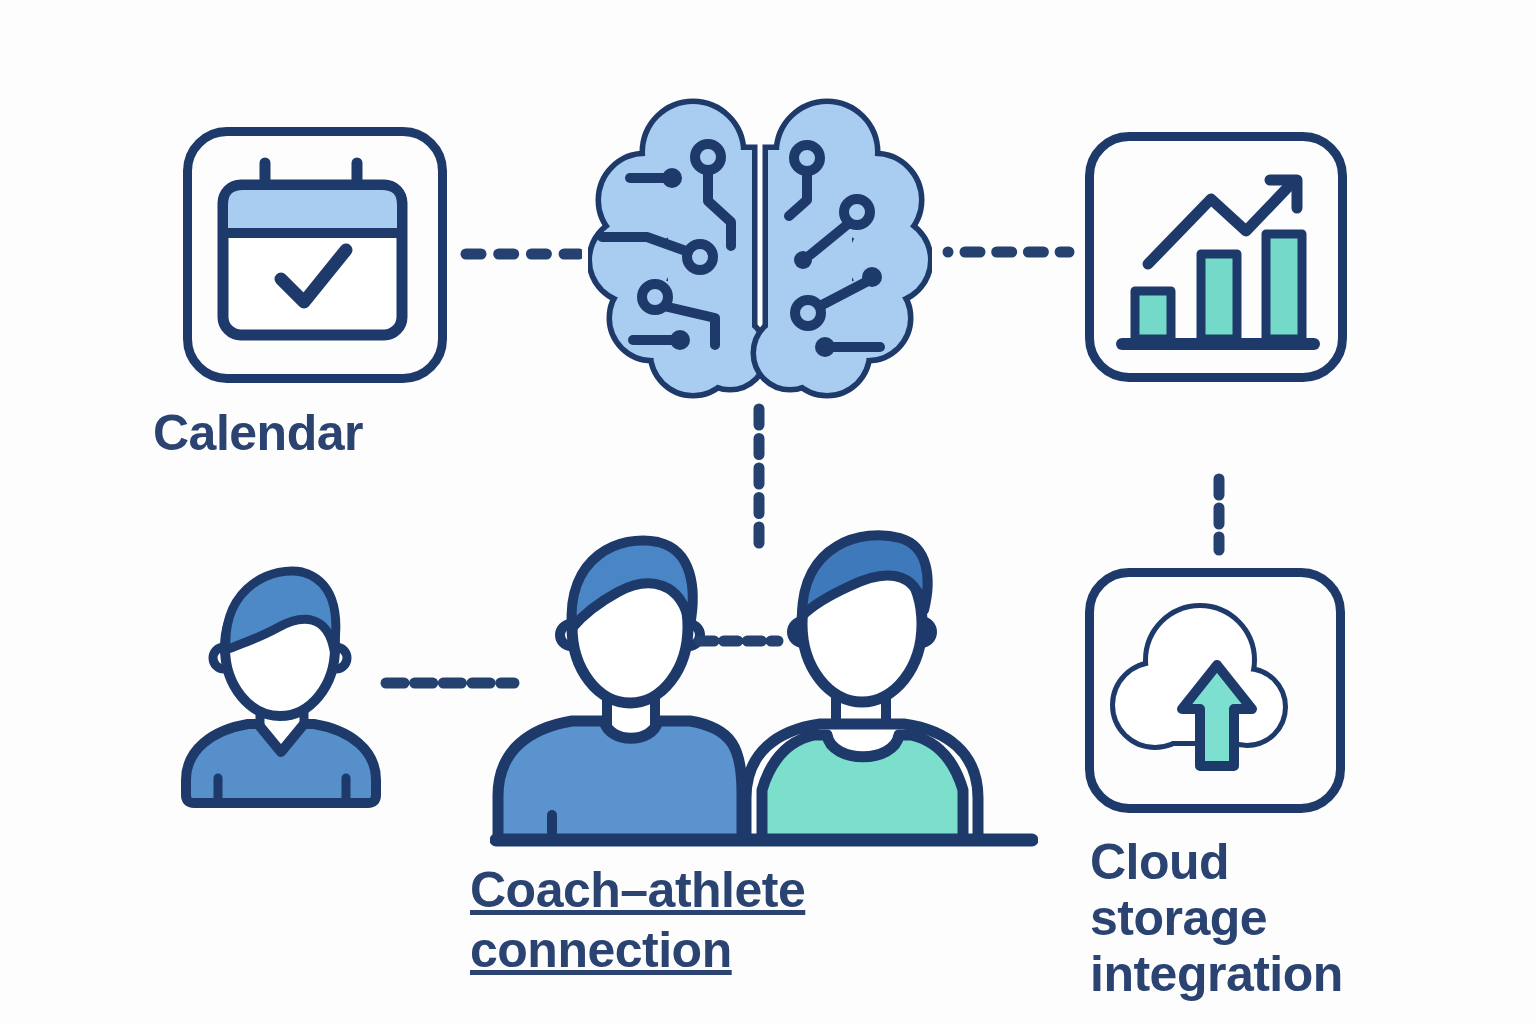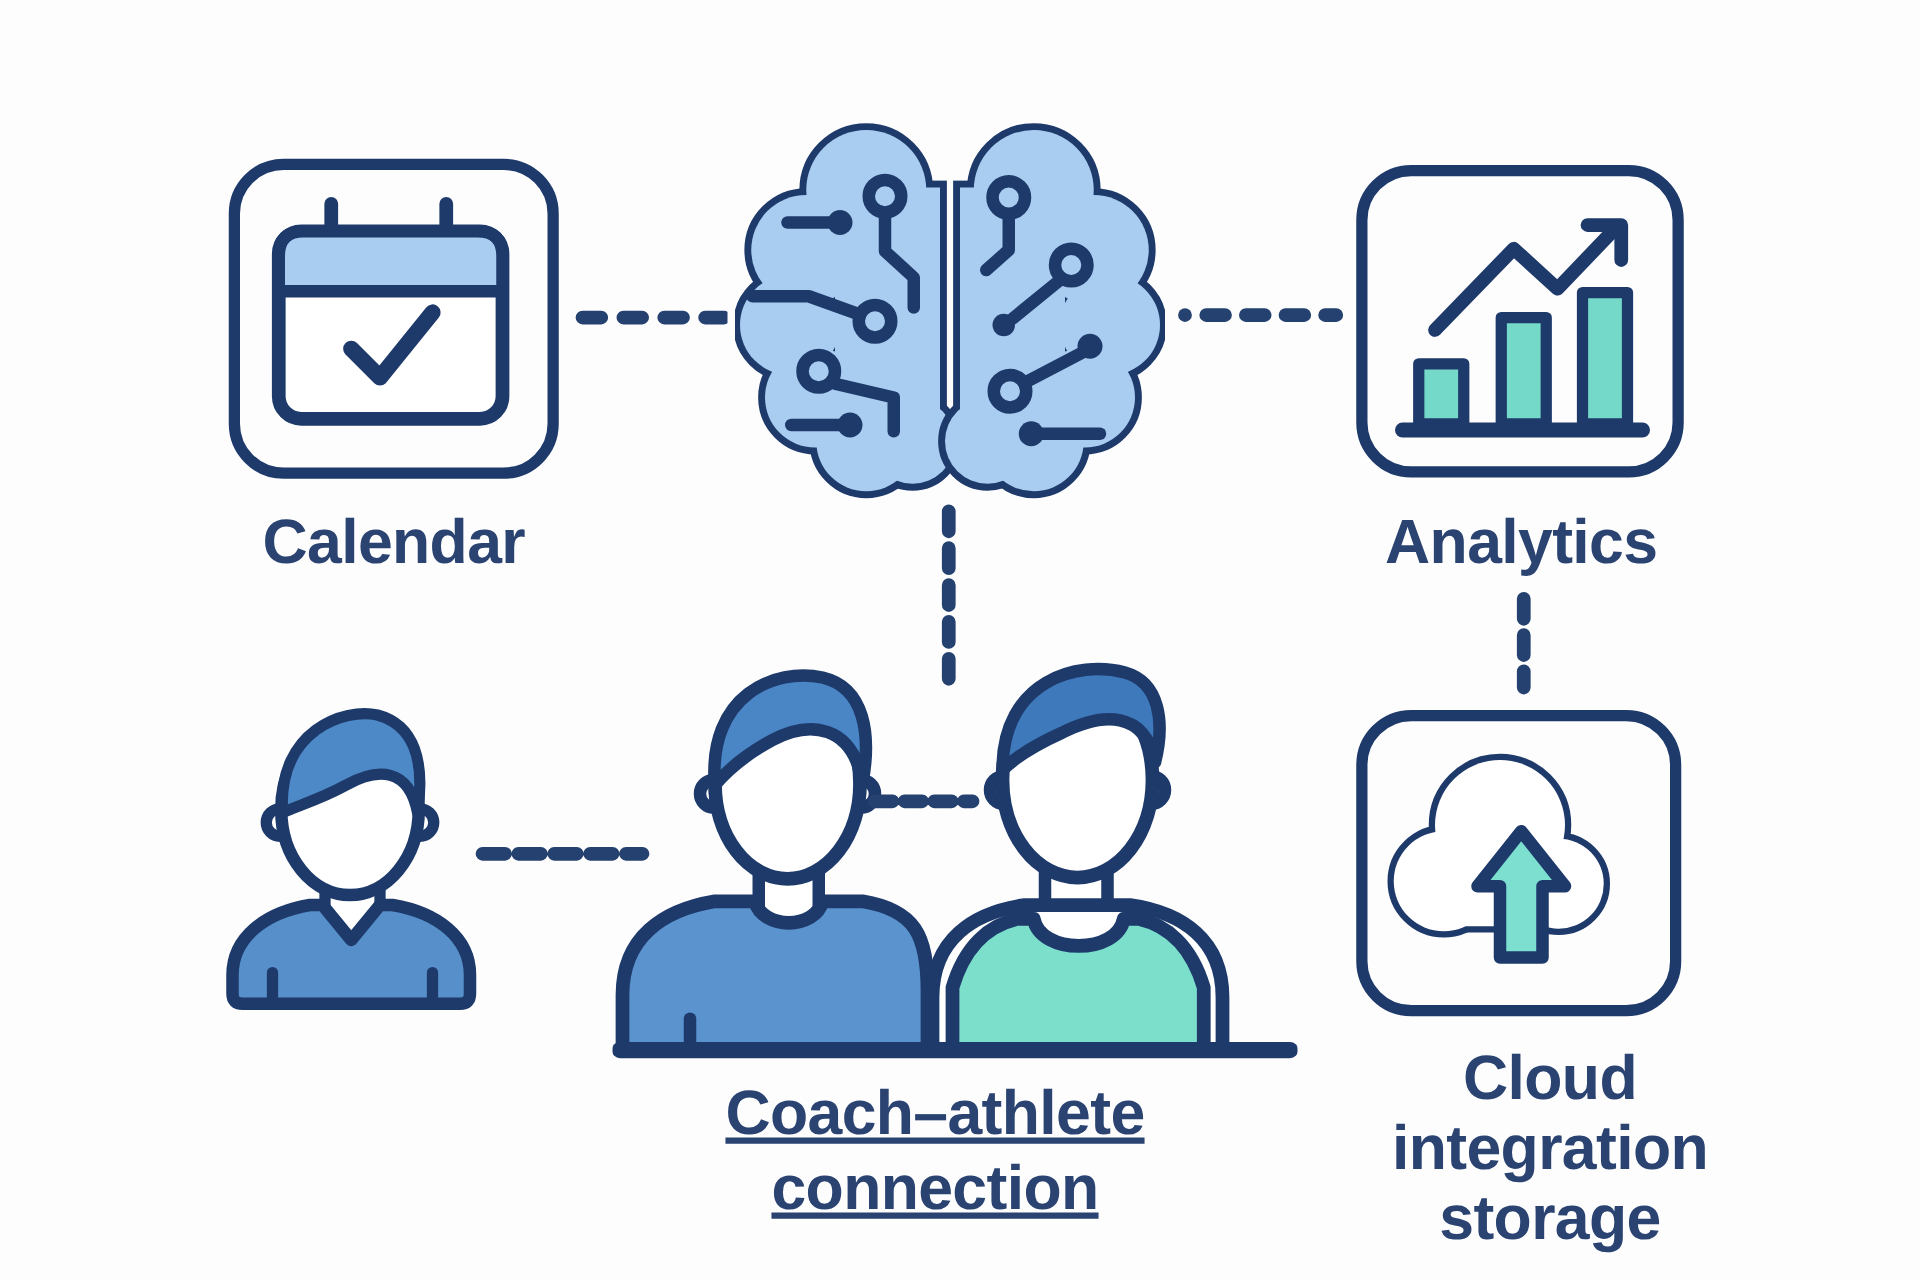--- a/index.html
+++ b/index.html
@@ -26,21 +26,21 @@
     box-sizing:border-box;
     background:transparent;
   }
   .card svg{position:absolute;left:0;top:0;}
   .abs{position:absolute;}
   .label{
     position:absolute;
     color:var(--text);
     font-weight:700;
     font-size:50px;
-    text-align:center;
+    text-align:left;
     letter-spacing:-0.5px;
     line-height:58px;
   }
 </style>
 </head>
 <body>
 
 <div class="canvas">
 
   <div class="card" style="left:183px;top:127px;width:264px;height:256px;">
@@ -126,43 +126,42 @@
       <g fill="#74d9c8" stroke="#1e3a6b" stroke-width="9" stroke-linejoin="round">
         <rect x="41" y="150" width="36" height="48"></rect>
         <rect x="107" y="113" width="36" height="85"></rect>
         <rect x="172" y="93" width="36" height="105"></rect>
       </g>
       <path d="M28,203 H220" stroke="#1e3a6b" stroke-width="12" stroke-linecap="round" fill="none"></path>
       <path d="M54,123 L117,58 L152,90 L197,43" stroke="#1e3a6b" stroke-width="11" stroke-linecap="round" stroke-linejoin="round" fill="none"></path>
       <path d="M176,39 H203 V67" stroke="#1e3a6b" stroke-width="11" stroke-linecap="round" stroke-linejoin="round" fill="none"></path>
     </svg>
   </div>
-  <div class="label" style="left:1055px;top:404px;width:324px;">Analytics</div>
 
   <div class="card" style="left:1085px;top:568px;width:260px;height:245px;">
     <svg width="242" height="227" viewBox="0 0 242 227">
       <g fill="#ffffff" stroke="#1e3a6b" stroke-width="10">
         <circle cx="61" cy="128" r="40"></circle>
           <circle cx="106" cy="83" r="52"></circle>
         <circle cx="153" cy="130" r="36"></circle>
           <rect x="61" y="122" width="92" height="42"></rect>
       </g>
       <g fill="#ffffff" stroke="none">
         <circle cx="61" cy="128" r="40"></circle>
           <circle cx="106" cy="83" r="52"></circle>
         <circle cx="153" cy="130" r="36"></circle>
           <rect x="61" y="122" width="92" height="42"></rect>
       </g>
       <path d="M123,88 L158,132 H140 V189 H106 V132 H88 Z" fill="#7cdfd0" stroke="#1e3a6b" stroke-width="10" stroke-linejoin="round"></path>
     </svg>
   </div>
   <div class="label" style="left:1090px;top:834px;width:300px;line-height:56px;">
     <div>Cloud</div>
+    <div>storage</div>
     <div>integration</div>
-    <div>storage</div>
   </div>
 
   <svg class="abs" style="left:180px;top:556px;" width="204" height="254" viewBox="0 0 204 254">
     <rect x="80" y="140" width="44" height="58" rx="8" fill="#ffffff" stroke="#1e3a6b" stroke-width="9"></rect>
     <path d="M14,247 Q6,247 6,239 L6,224 C6,194 32,174 68,168 L78,168 L101,196 L124,168 L134,168 C170,174 196,194 196,224 L196,239 Q196,247 188,247 Z" fill="#568fc9" stroke="#1e3a6b" stroke-width="10" stroke-linejoin="round"></path>
     <path d="M38,222 V243 M166,222 V243" stroke="#1e3a6b" stroke-width="9" stroke-linecap="round" fill="none"></path>
     <circle cx="44" cy="102" r="11" fill="#ffffff" stroke="#1e3a6b" stroke-width="9"></circle>
     <circle cx="156" cy="102" r="11" fill="#ffffff" stroke="#1e3a6b" stroke-width="9"></circle>
     <ellipse cx="100" cy="92" rx="55" ry="68" fill="#ffffff" stroke="#1e3a6b" stroke-width="10"></ellipse>
     <path d="M46,94 C42,28 96,10 122,16 C152,24 160,54 154,94 C147,58 122,58 97,72 C77,83 60,88 46,94 Z" fill="#4d88c7" stroke="#1e3a6b" stroke-width="9" stroke-linejoin="round"></path>

